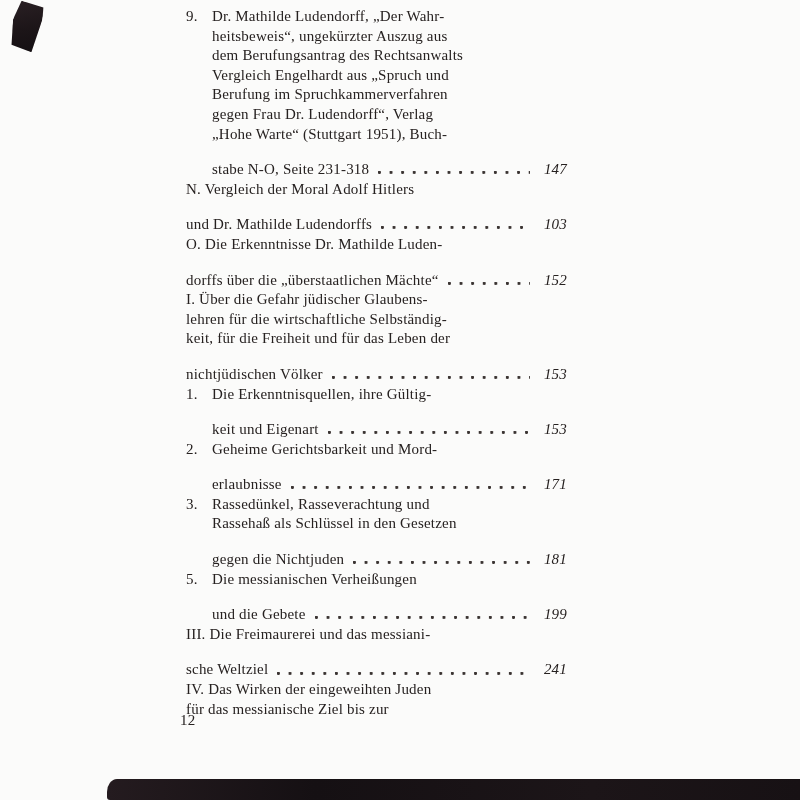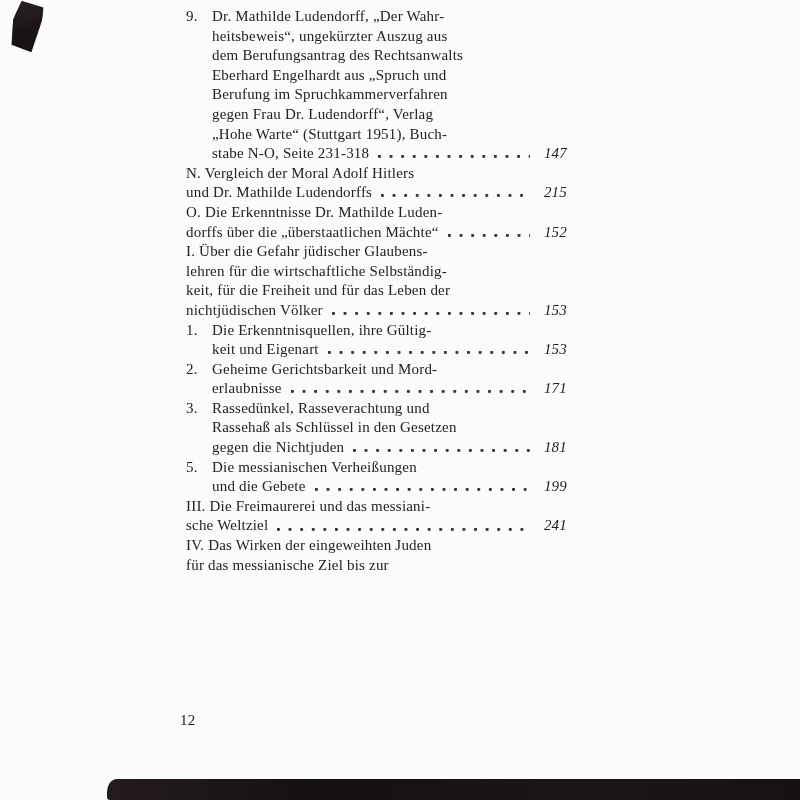--- a/index.html
+++ b/index.html
@@ -18,21 +18,21 @@
   .page{position:absolute;inset:0;}
   
   .toc{
     position:absolute;left:186px;top:7px;width:381px;
     font-size:15px;line-height:19.6px;letter-spacing:0.2px;
   }
   .entry{margin:0;}
   .entry.hang{padding-left:26px;}
   .marker{display:inline-block;width:26px;margin-left:-26px;}
   .line{white-space:nowrap;}
-  .line.last{display:flex;align-items:center;}
+  .line.last{display:flex;align-items:center;margin-top:16px;}
   .line.last .txt{flex:0 0 auto;}
   .leader{
     flex:1 1 auto;min-width:18px;height:3px;
     align-self:flex-end;margin:0 10px 5.5px 9px;
     background-image:radial-gradient(circle at 1.4px 1.4px,var(--leader-dots) 1.25px,rgba(58,51,49,0) 1.9px);
     background-size:11.6px 3px;background-repeat:repeat-x;
   }
   .pageref{flex:0 0 auto;min-width:27px;text-align:right;font-style:italic;}
   
   .folio{position:absolute;left:180px;top:712px;font-size:15px;letter-spacing:0.3px;}
@@ -51,36 +51,36 @@
 </style>
 </head>
 <body>
 
 <div class="page">
   <div class="toc" id="toc">
       <div class="entry hang">
         <div class="line"><span class="marker">9.</span>Dr. Mathilde Ludendorff, „Der Wahr-</div>
         <div class="line">heitsbeweis“, ungekürzter Auszug aus</div>
         <div class="line">dem Berufungsantrag des Rechtsanwalts</div>
-        <div class="line">Eberhard Engelhardt aus „Spruch und</div>
+        <div class="line">Vergleich Engelhardt aus „Spruch und</div>
         <div class="line">Berufung im Spruchkammerverfahren</div>
         <div class="line">gegen Frau Dr. Ludendorff“, Verlag</div>
         <div class="line">„Hohe Warte“ (Stuttgart 1951), Buch-</div>
         <div class="line last">
           <span class="txt">stabe N-O, Seite 231-318</span>
           <span class="leader"></span>
           <span class="pageref">147</span>
         </div>
       </div>
       <div class="entry">
         <div class="line">N. Vergleich der Moral Adolf Hitlers</div>
         <div class="line last">
           <span class="txt">und Dr. Mathilde Ludendorffs</span>
           <span class="leader"></span>
-          <span class="pageref">215</span>
+          <span class="pageref">103</span>
         </div>
       </div>
       <div class="entry">
         <div class="line">O. Die Erkenntnisse Dr. Mathilde Luden-</div>
         <div class="line last">
           <span class="txt">dorffs über die „überstaatlichen Mächte“</span>
           <span class="leader"></span>
           <span class="pageref">152</span>
         </div>
       </div>

